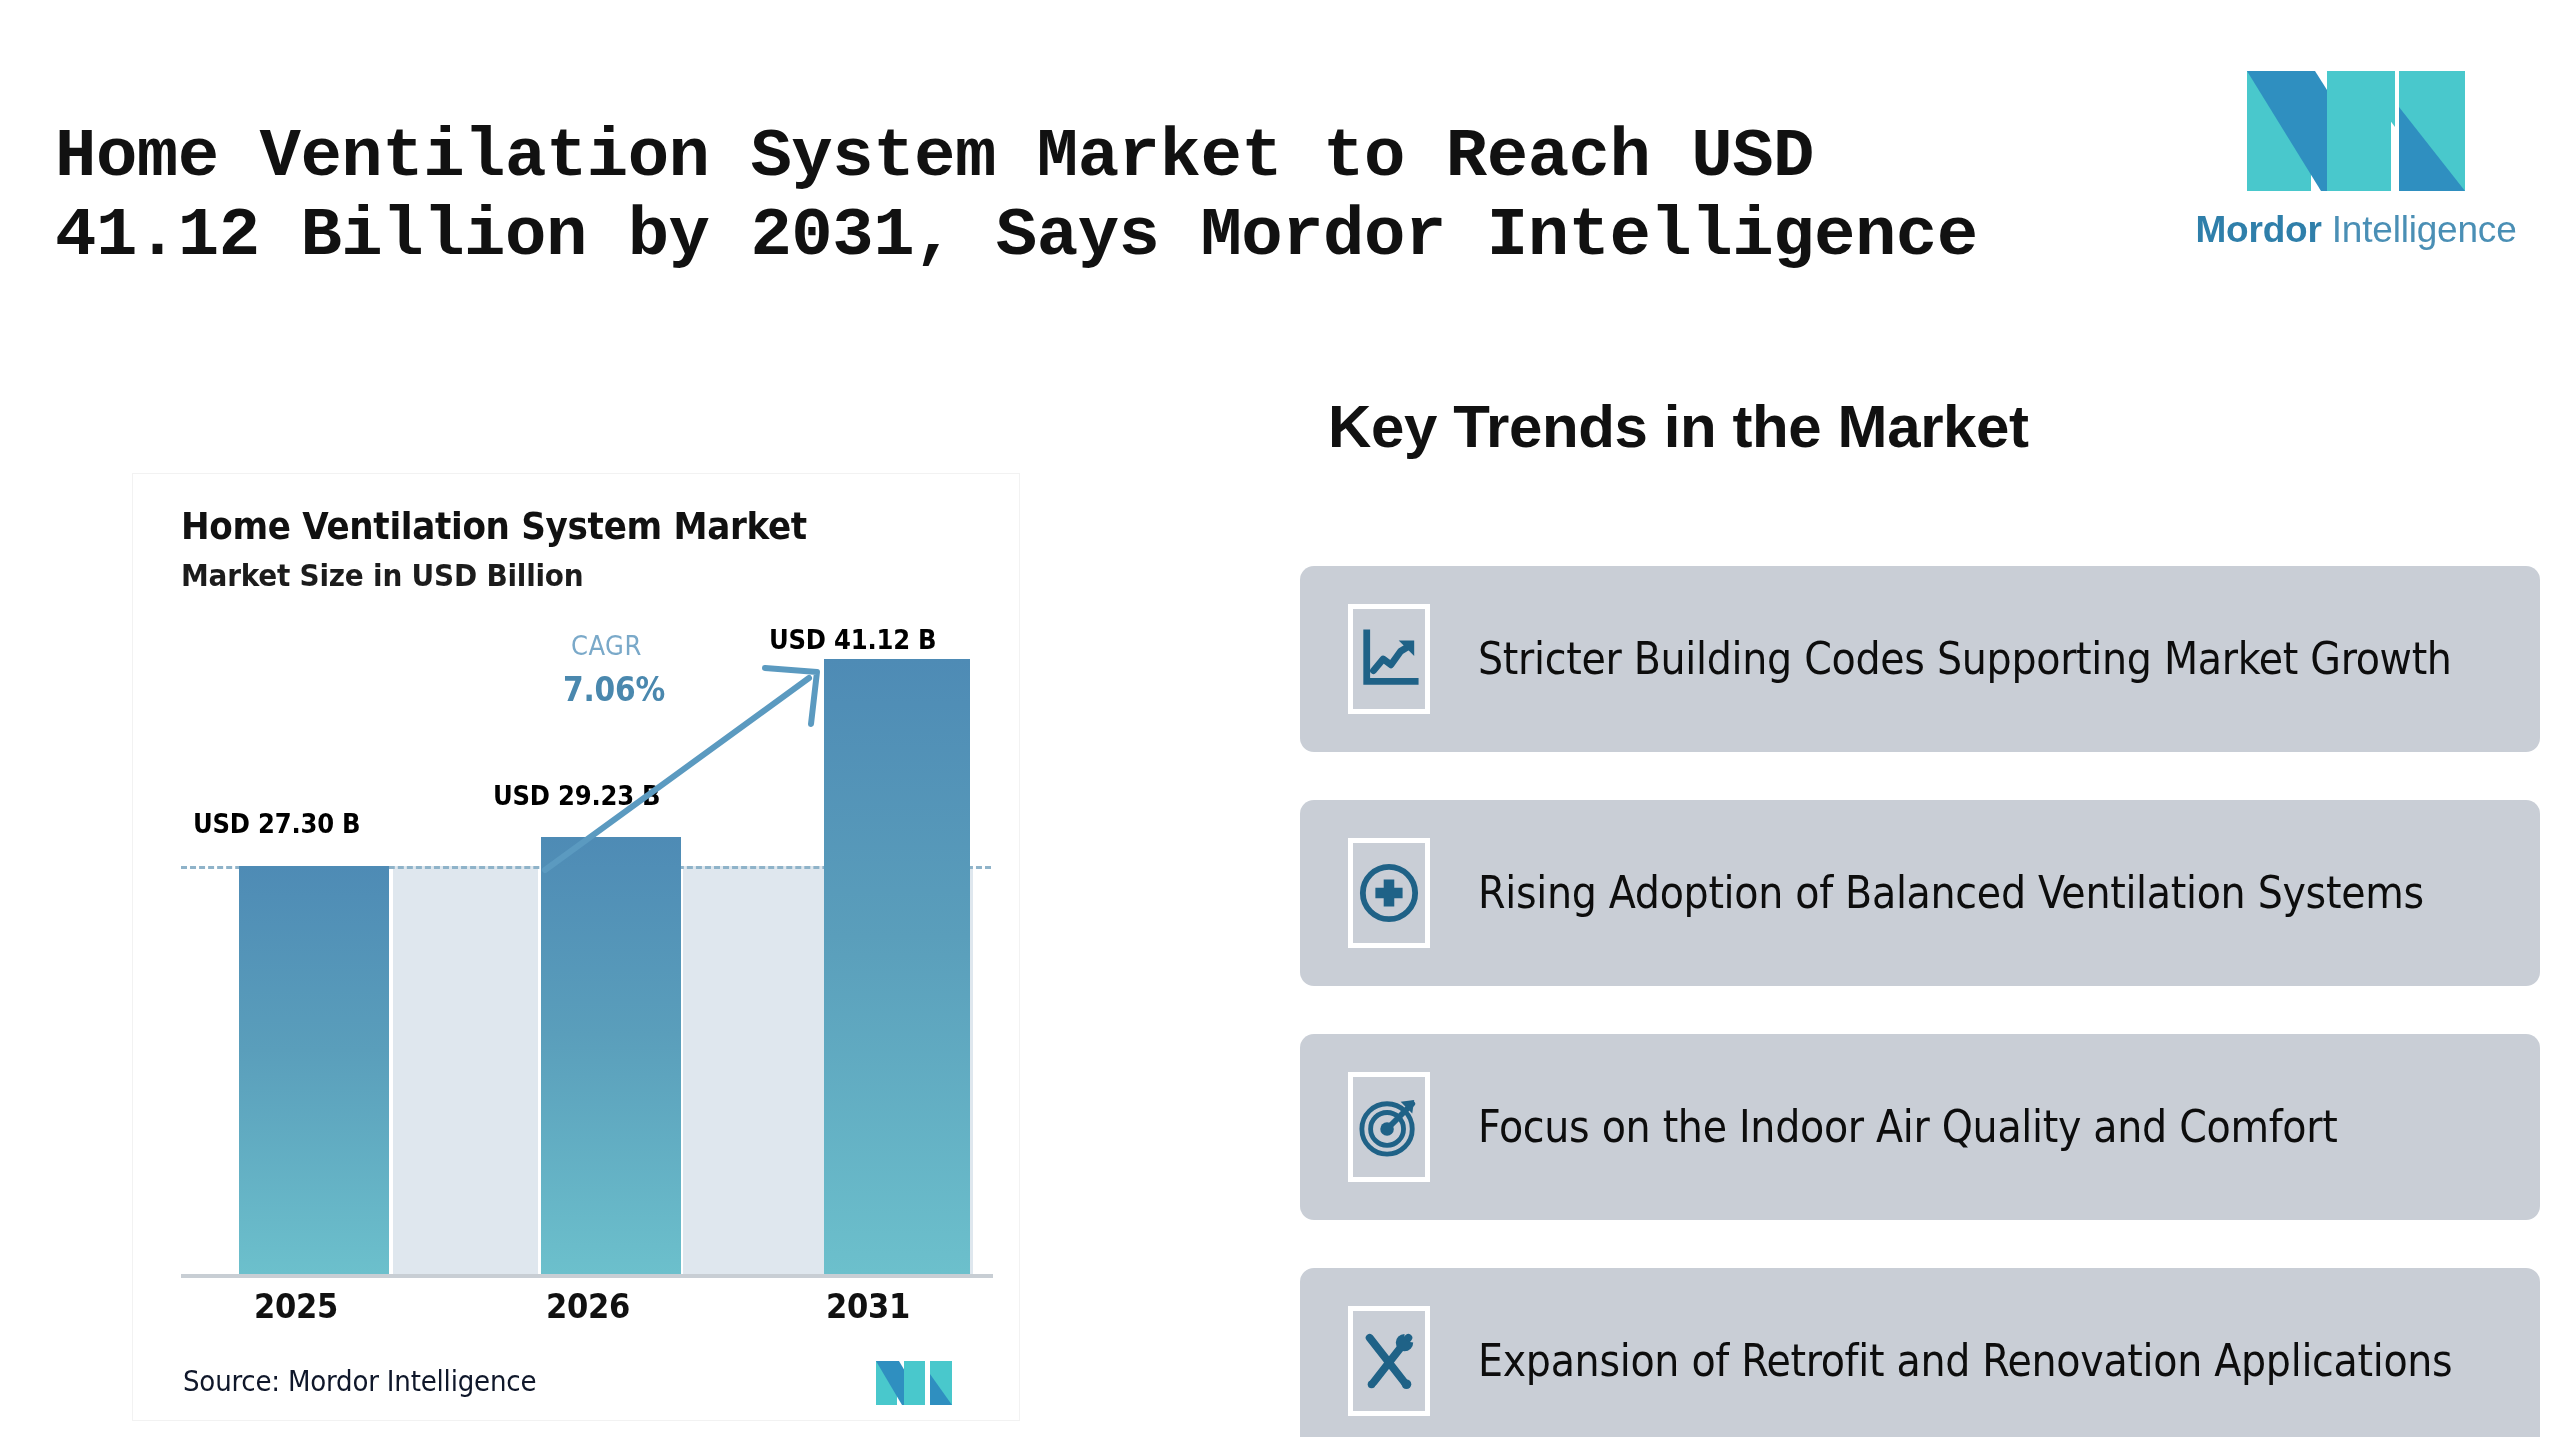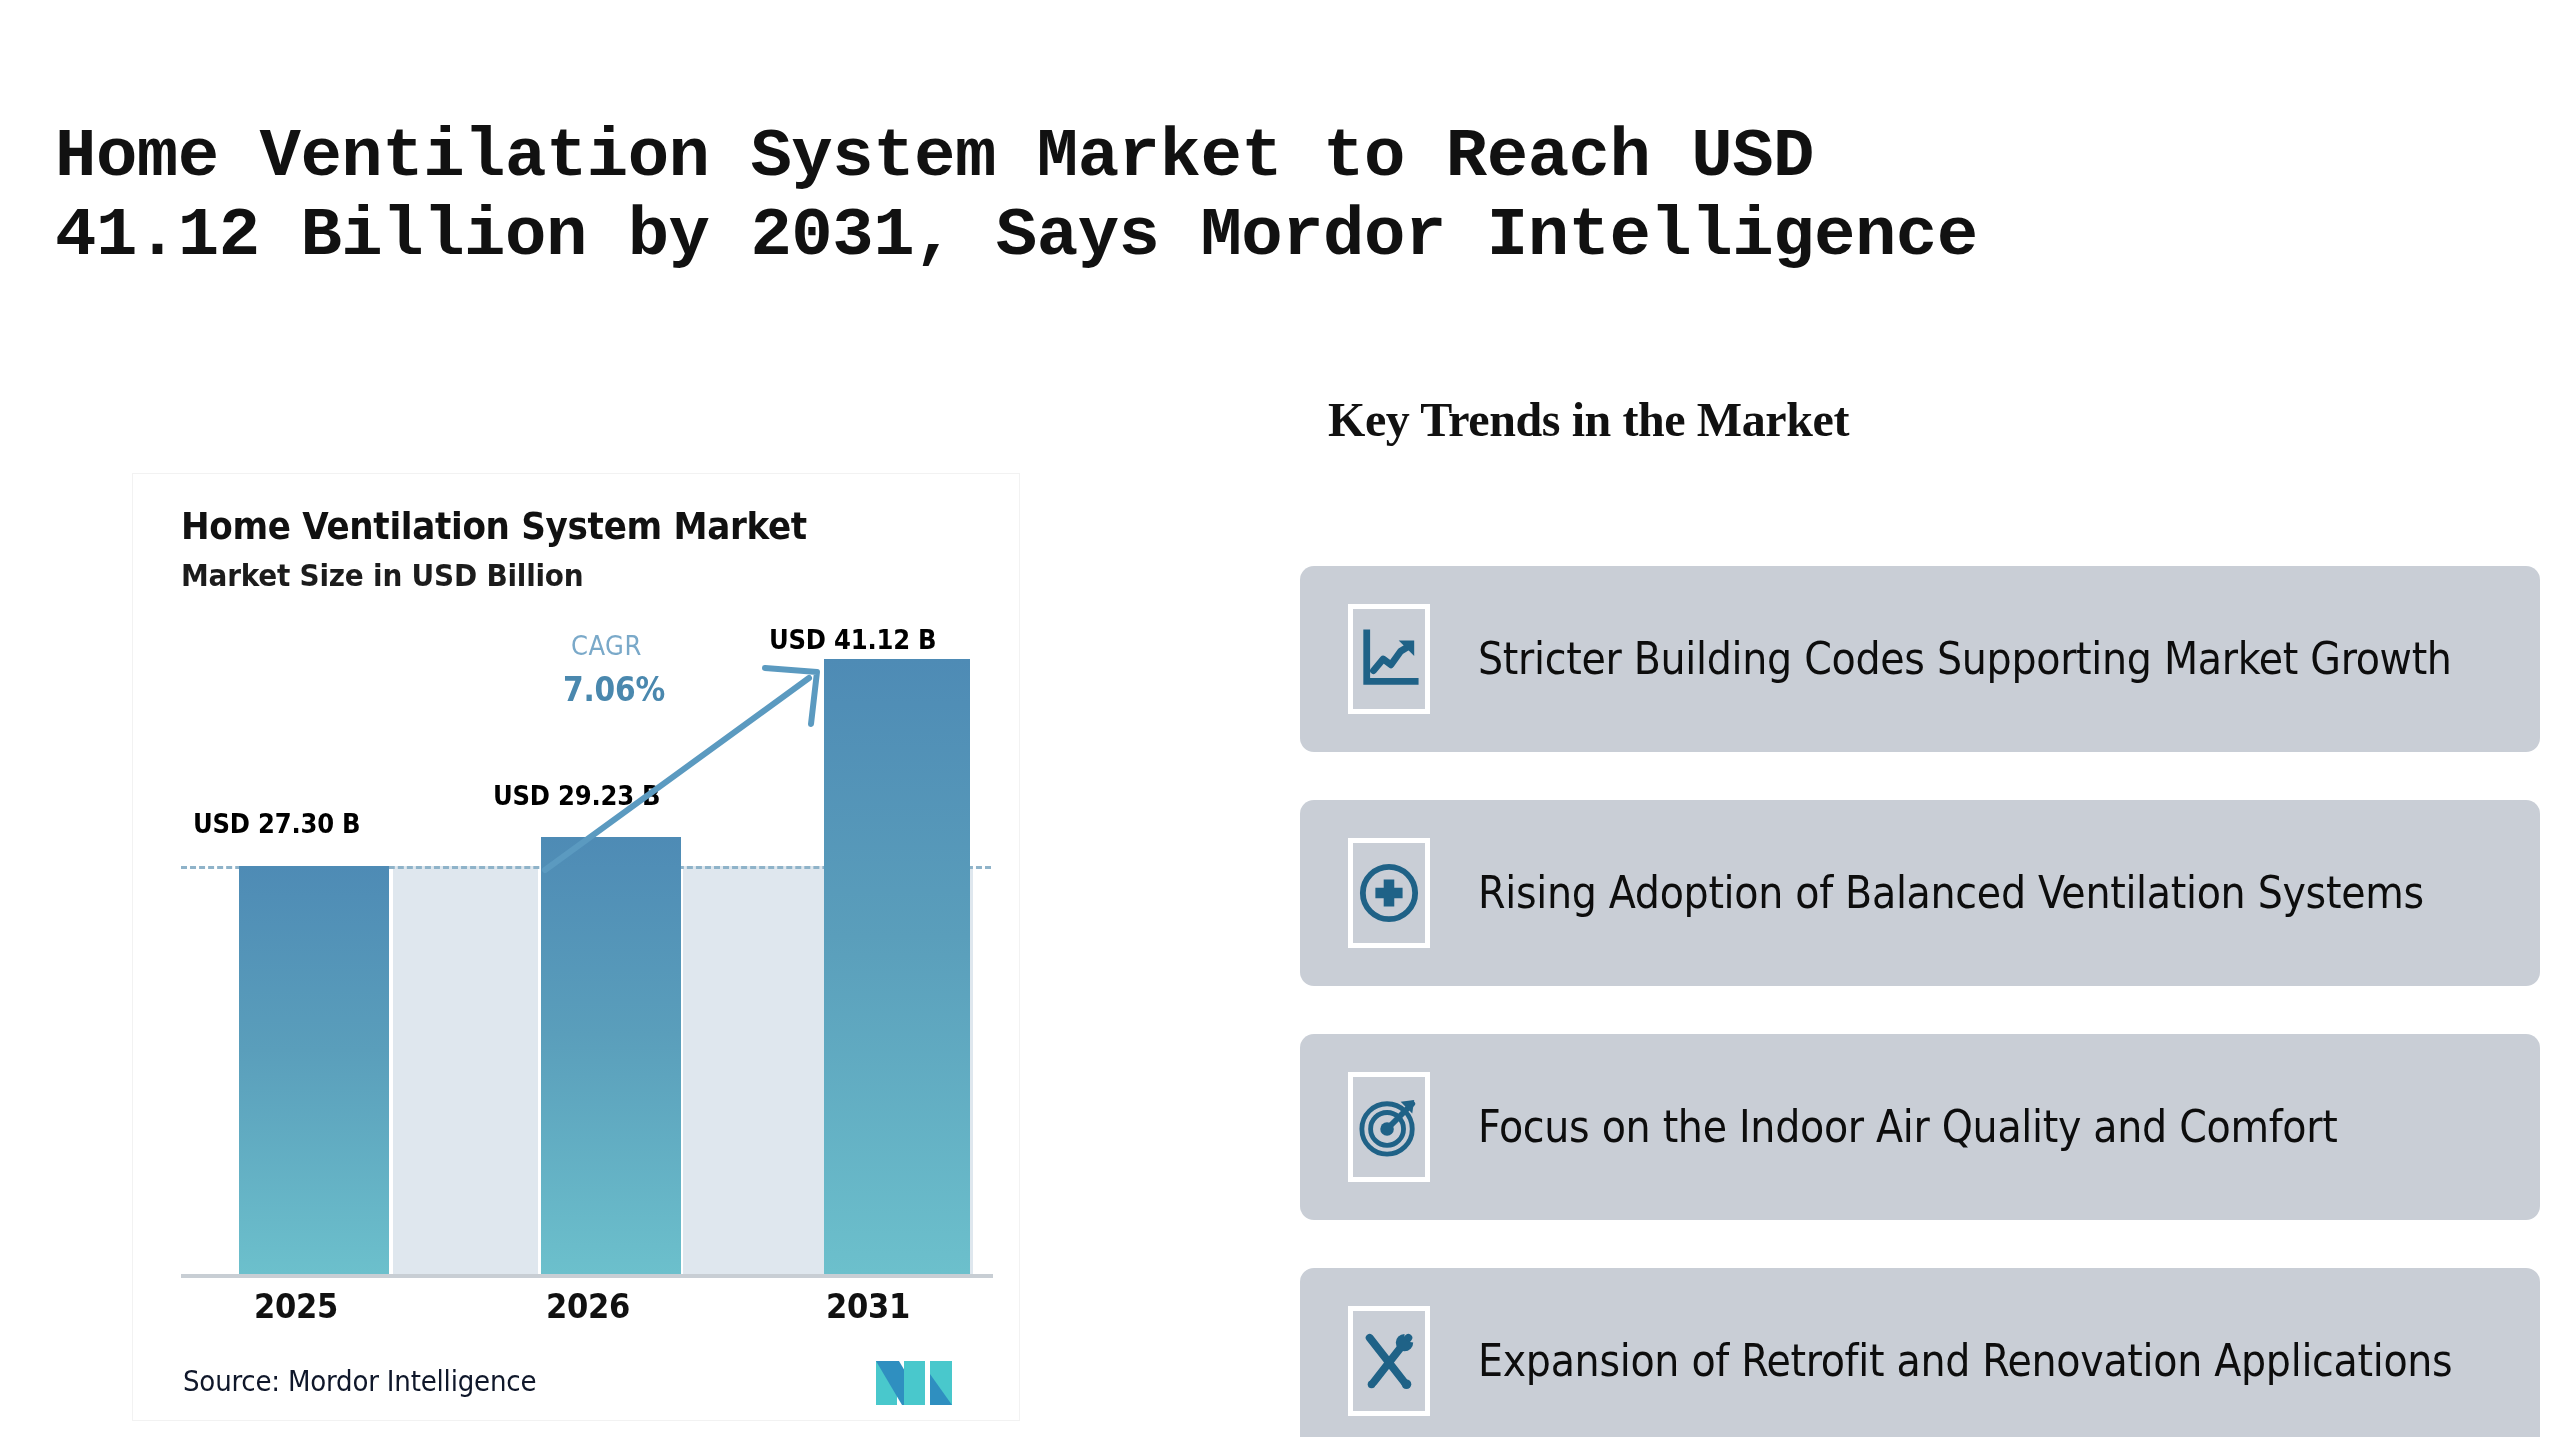--- a/index.html
+++ b/index.html
@@ -179,25 +179,25 @@
     top: 886px;
     width: 78px;
     height: 46px;
   }
 
   
   .trends-heading {
     position: absolute;
     left: 1328px;
     top: 392px;
-    font-size: 48px;
+    font-size: 60px;
     font-weight: 700;
     color: #111111;
     letter-spacing: -0.4px;
-    font-family: Liberation Serif, serif;
+    font-family: Liberation Sans, sans-serif;
   }
 
   .cards { position: absolute; left: 1300px; top: 546px; width: 1240px; }
 
   .card {
     position: relative;
     width: 1240px;
     height: 186px;
     background: #c9ced6;
     border-radius: 14px;
@@ -229,20 +229,33 @@
     font-family: "DejaVu Sans Condensed", "Liberation Sans Narrow", "Liberation Sans", sans-serif;
   }
 </style>
 </head>
 <body>
 
 <div class="page">
 
   <div class="headline">Home Ventilation System Market to Reach USD 41.12 Billion by 2031, Says Mordor Intelligence</div>
 
+  <div class="logo-box">
+    <svg class="logo-mark" viewBox="0 0 226 128">
+      <polygon points="4,4 68,4 68,124 4,124" fill="#49c8cc"></polygon>
+      <polygon points="4,4 72,4 148,124 78,124" fill="#2f8fc0"></polygon>
+      <polygon points="84,4 148,4 148,124 84,124" fill="#49c8cc"></polygon>
+      <polygon points="156,4 222,4 222,124 156,124" fill="#49c8cc"></polygon>
+      <polygon points="156,40 222,124 156,124" fill="#2f8fc0"></polygon>
+      <polygon points="110,4 152,4 152,60 110,4" fill="#49c8cc"></polygon>
+    </svg>
+    <div class="logo-text">
+      <span class="b">Mordor</span><span class="n"> Intelligence</span>
+    </div>
+  </div>
 
   <div class="chart-panel">
 
     <div class="chart-title">Home Ventilation System Market</div>
     <div class="chart-subtitle">Market Size in USD Billion</div>
 
     <div class="plot">
 
       <div class="filler" style="left:212px; width:145px; height:408px;"></div>
       <div class="filler" style="left:502px; width:290px; height:408px;"></div>

